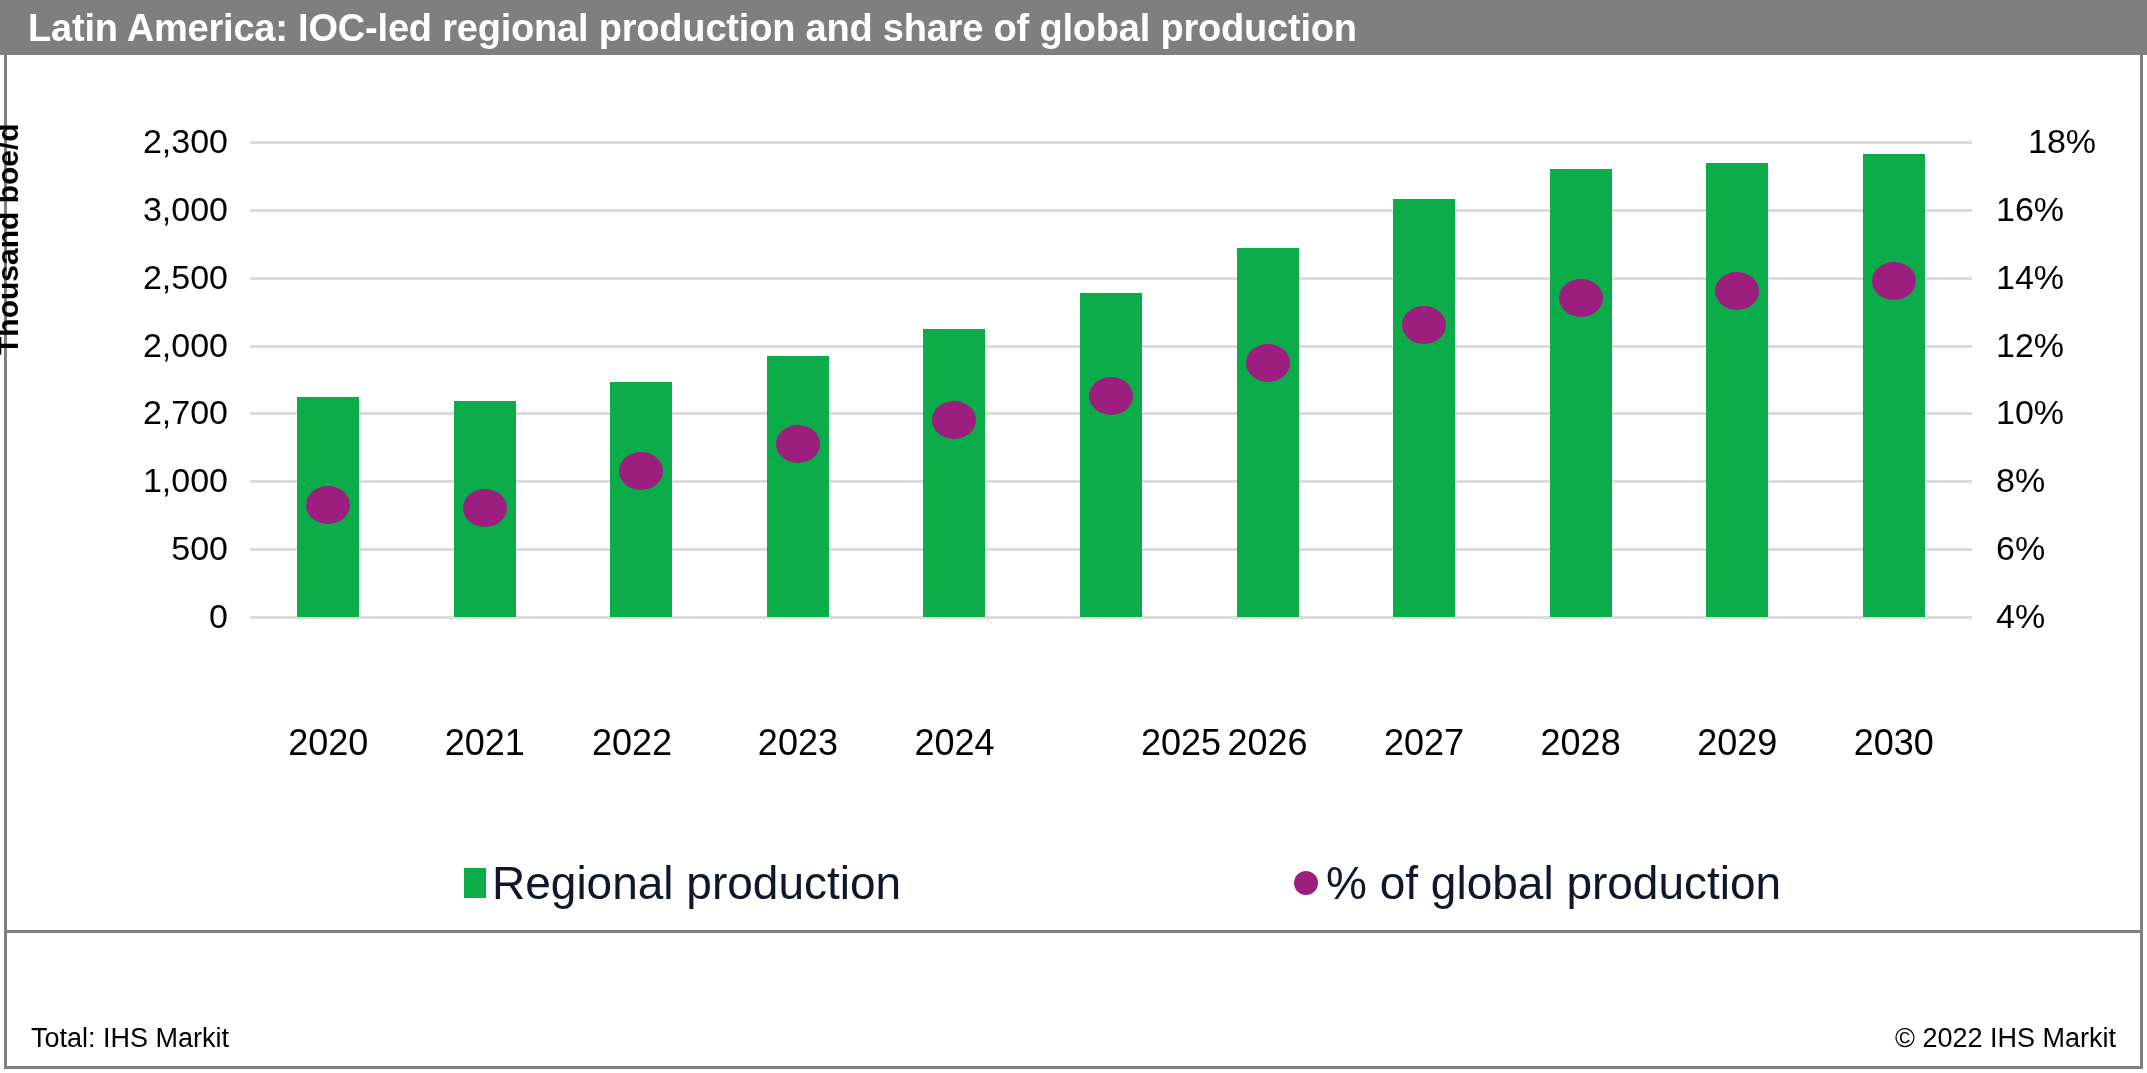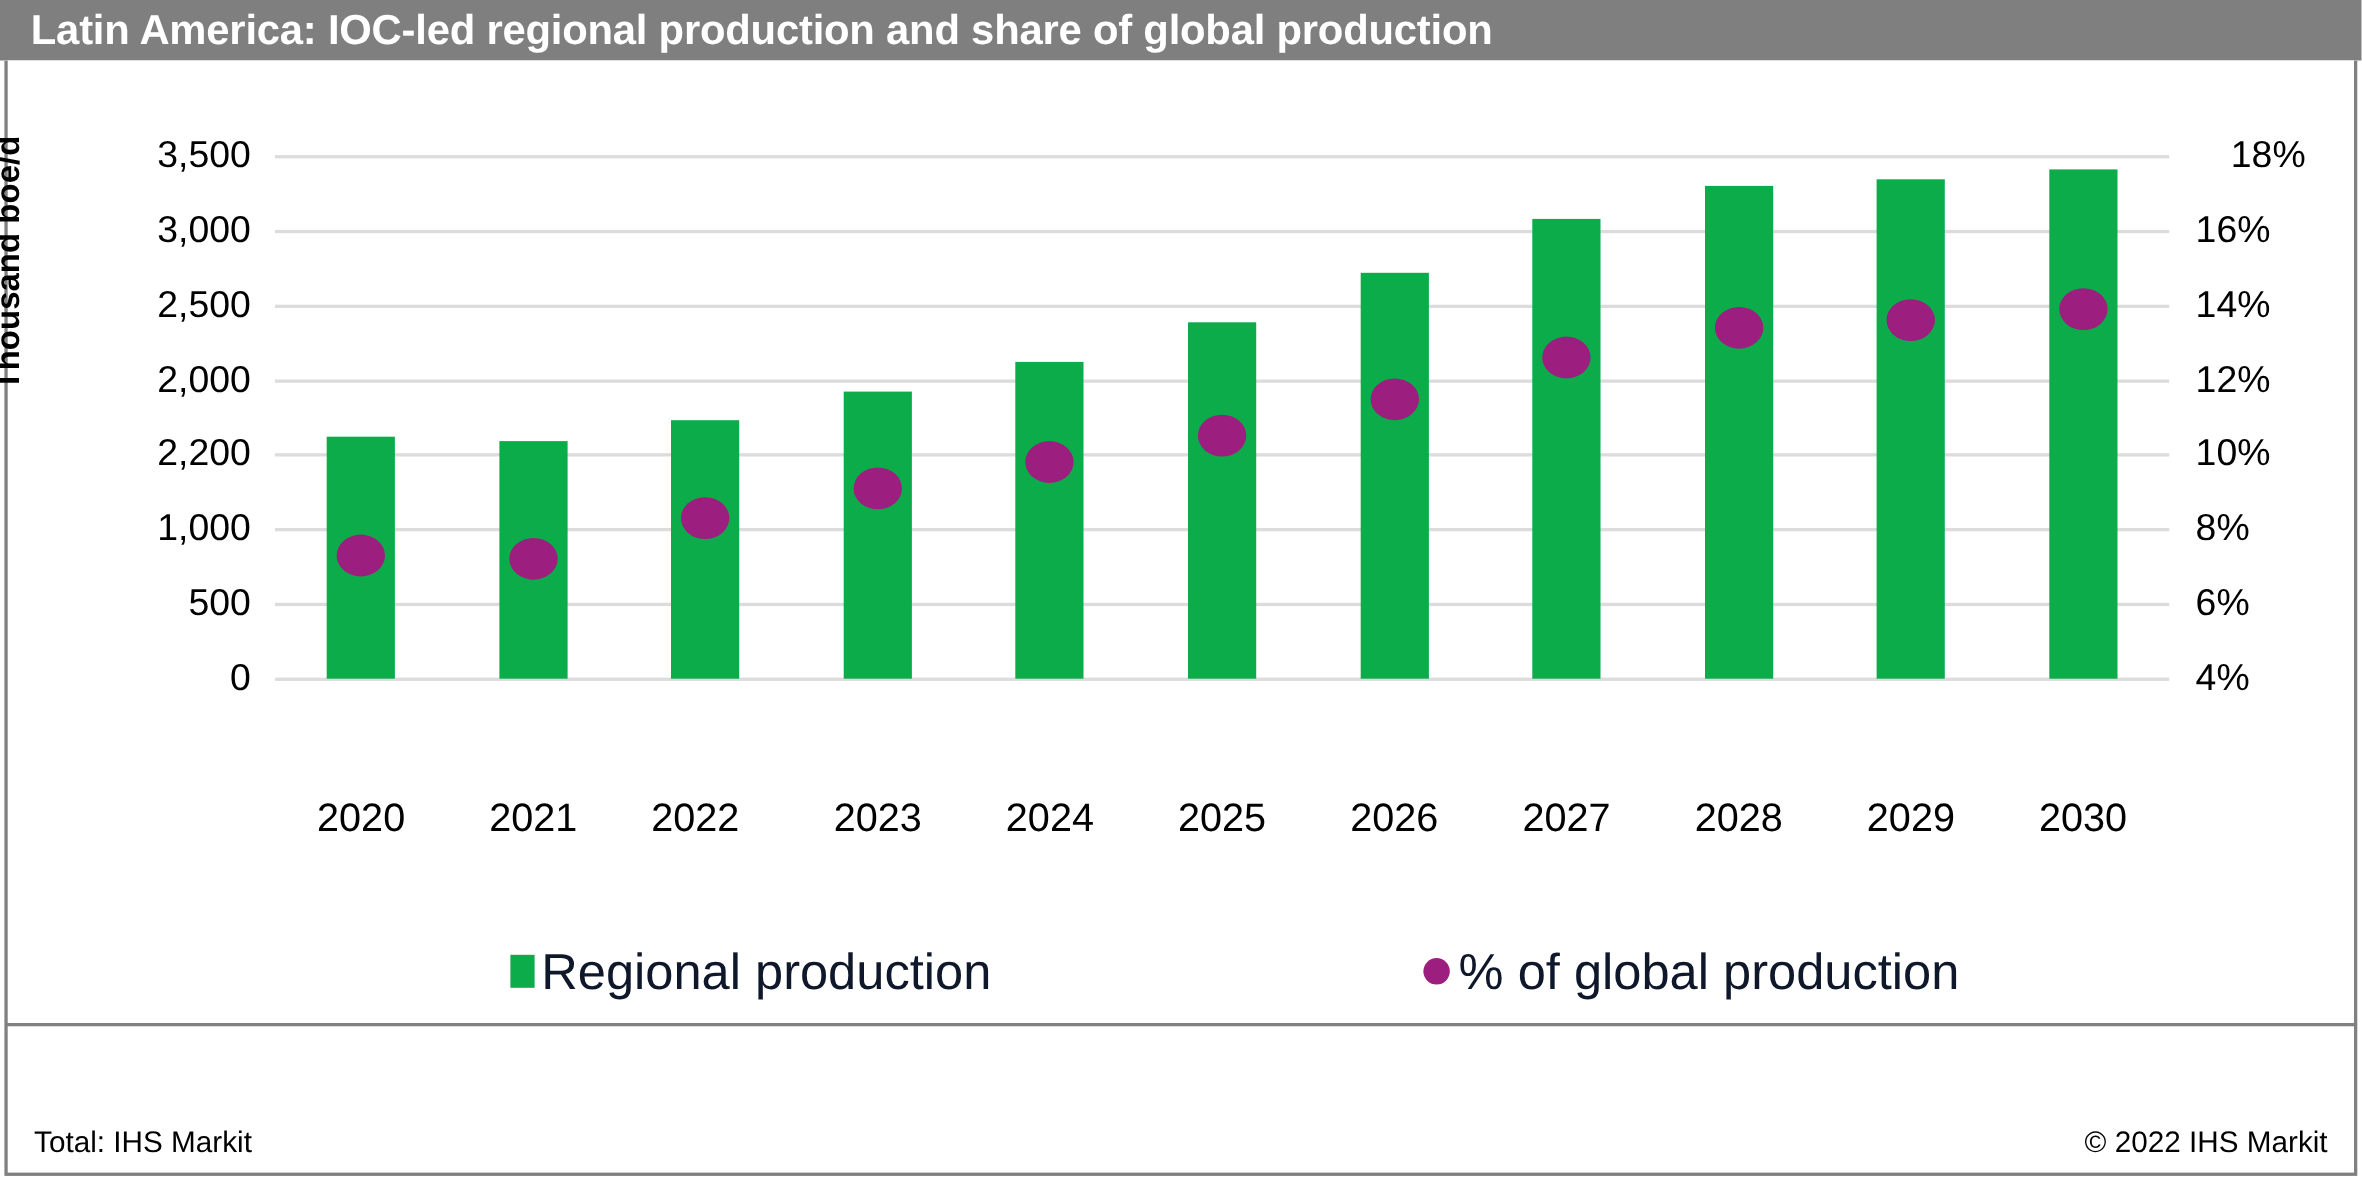--- a/index.html
+++ b/index.html
@@ -145,29 +145,29 @@
 
     <div id="plot-area">
 
     <div class="gridline" style="top: 474px;"></div>
         <div class="axis-left-label" style="top: 457px; left: -172px;">0</div>
         <div class="gridline" style="top: 406.143px;"></div>
         <div class="axis-left-label" style="top: 389.143px; left: -172px;">500</div>
         <div class="gridline" style="top: 338.286px;"></div>
         <div class="axis-left-label" style="top: 321.286px; left: -172px;">1,000</div>
         <div class="gridline" style="top: 270.429px;"></div>
-        <div class="axis-left-label" style="top: 253.429px; left: -172px;">2,200</div>
+        <div class="axis-left-label" style="top: 253.429px; left: -172px;">2,700</div>
         <div class="gridline" style="top: 202.571px;"></div>
         <div class="axis-left-label" style="top: 185.571px; left: -172px;">2,000</div>
         <div class="gridline" style="top: 134.714px;"></div>
         <div class="axis-left-label" style="top: 117.714px; left: -172px;">2,500</div>
         <div class="gridline" style="top: 66.8571px;"></div>
         <div class="axis-left-label" style="top: 49.8571px; left: -172px;">3,000</div>
         <div class="gridline" style="top: -1px;"></div>
-        <div class="axis-left-label" style="top: -18px; left: -172px;">3,500</div>
+        <div class="axis-left-label" style="top: -18px; left: -172px;">2,300</div>
         <div class="axis-right-label" style="top: 457px; left: 1746px;">4%</div>
         <div class="axis-right-label" style="top: 389.143px; left: 1746px;">6%</div>
         <div class="axis-right-label" style="top: 321.286px; left: 1746px;">8%</div>
         <div class="axis-right-label" style="top: 253.429px; left: 1746px;">10%</div>
         <div class="axis-right-label" style="top: 185.571px; left: 1746px;">12%</div>
         <div class="axis-right-label" style="top: 117.714px; left: 1746px;">14%</div>
         <div class="axis-right-label" style="top: 49.8571px; left: 1746px;">16%</div>
         <div class="axis-right-label" style="top: -18px; left: 1746px; margin-left: 32px;">18%</div>
         <div class="bar" style="left: 47.2727px; top: 255.143px; height: 219.857px; background: rgb(12, 172, 75);"></div>
         <div class="dot" style="left: 56.2727px; top: 344.036px; background: rgb(156, 31, 127);"></div>
@@ -179,21 +179,21 @@
         <div class="dot" style="left: 369.364px; top: 310.107px; background: rgb(156, 31, 127);"></div>
         <div class="xtick" style="left: 302px;">2022</div>
         <div class="bar" style="left: 516.909px; top: 214.429px; height: 260.571px; background: rgb(12, 172, 75);"></div>
         <div class="dot" style="left: 525.909px; top: 282.964px; background: rgb(156, 31, 127);"></div>
         <div class="xtick" style="left: 467.909px;">2023</div>
         <div class="bar" style="left: 673.455px; top: 187.286px; height: 287.714px; background: rgb(12, 172, 75);"></div>
         <div class="dot" style="left: 682.455px; top: 259.214px; background: rgb(156, 31, 127);"></div>
         <div class="xtick" style="left: 624.455px;">2024</div>
         <div class="bar" style="left: 830px; top: 150.643px; height: 324.357px; background: rgb(12, 172, 75);"></div>
         <div class="dot" style="left: 839px; top: 235.464px; background: rgb(156, 31, 127);"></div>
-        <div class="xtick" style="left: 781px;">2025</div>
+        <div class="xtick" style="left: 811px; text-align: right;">2025</div>
         <div class="bar" style="left: 986.545px; top: 105.586px; height: 369.414px; background: rgb(12, 172, 75);"></div>
         <div class="dot" style="left: 995.545px; top: 201.536px; background: rgb(156, 31, 127);"></div>
         <div class="xtick" style="left: 937.545px;">2026</div>
         <div class="bar" style="left: 1143.09px; top: 57.2714px; height: 417.729px; background: rgb(12, 172, 75);"></div>
         <div class="dot" style="left: 1152.09px; top: 164.214px; background: rgb(156, 31, 127);"></div>
         <div class="xtick" style="left: 1094.09px;">2027</div>
         <div class="bar" style="left: 1299.64px; top: 27.1429px; height: 447.857px; background: rgb(12, 172, 75);"></div>
         <div class="dot" style="left: 1308.64px; top: 137.071px; background: rgb(156, 31, 127);"></div>
         <div class="xtick" style="left: 1250.64px;">2028</div>
         <div class="bar" style="left: 1456.18px; top: 21.4429px; height: 453.557px; background: rgb(12, 172, 75);"></div>

